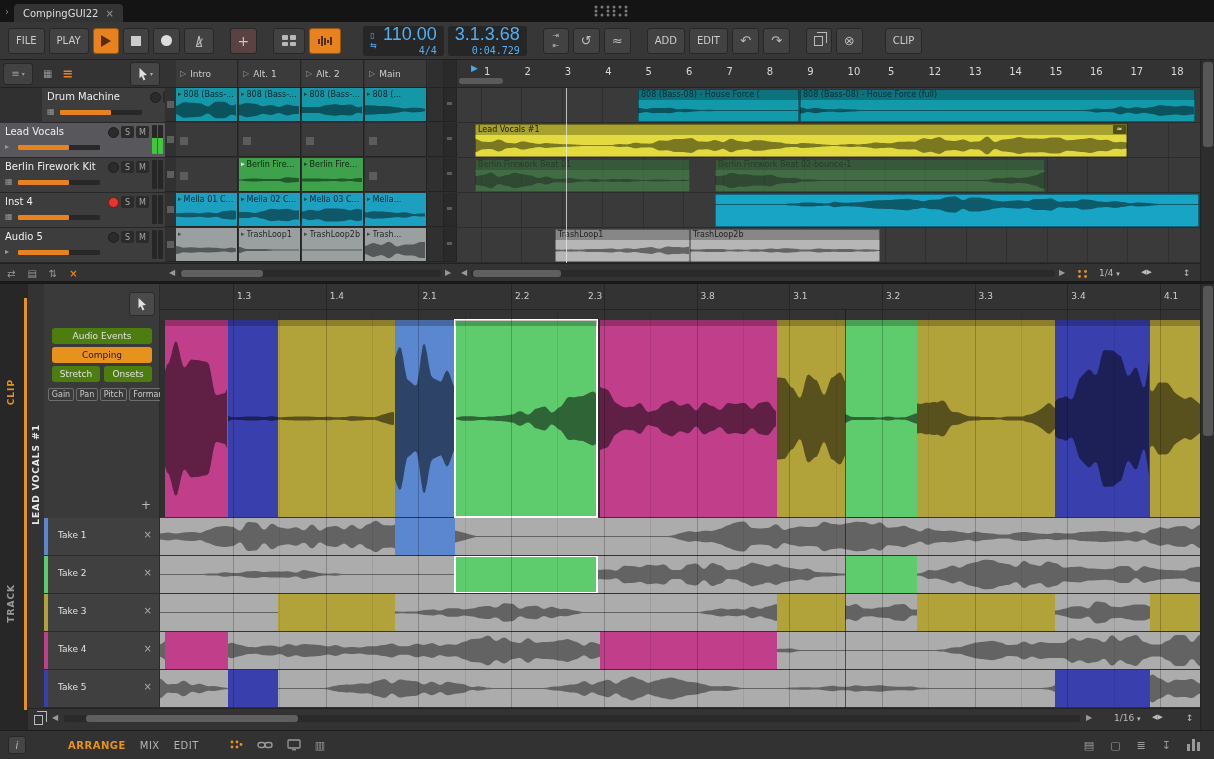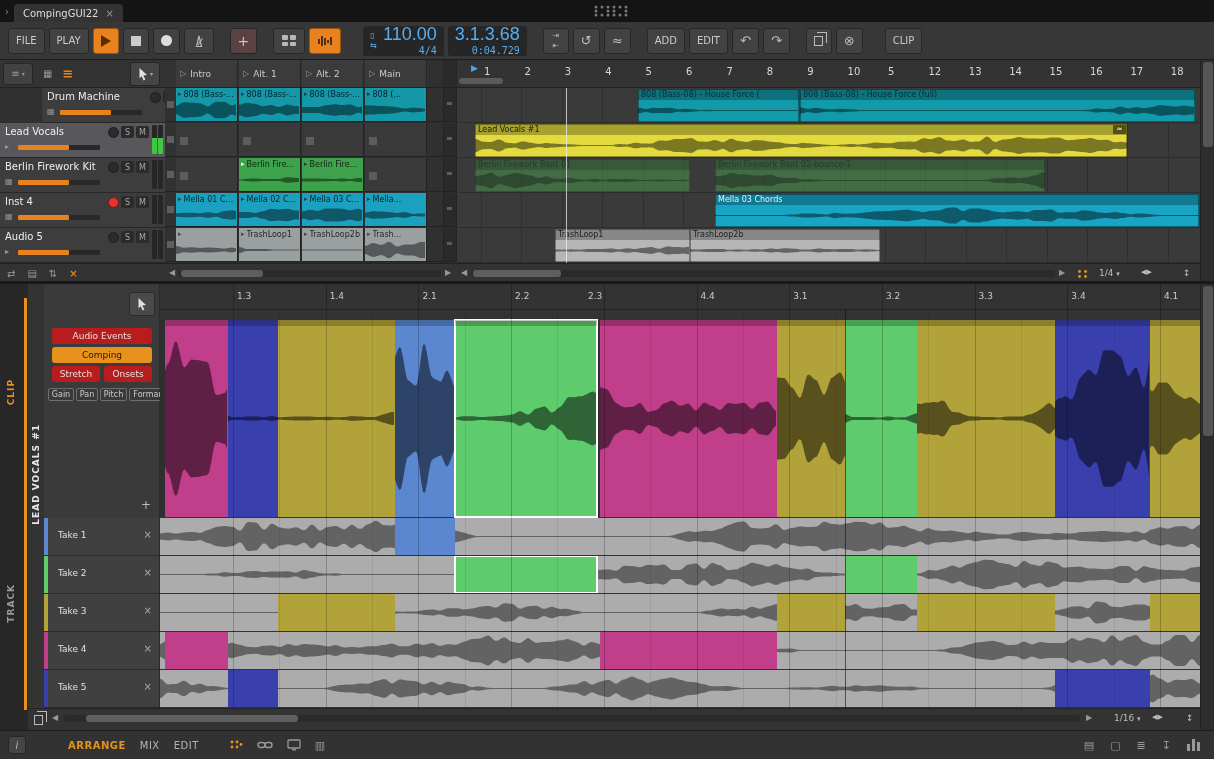--- a/index.html
+++ b/index.html
@@ -84,21 +84,21 @@
 #divider{position:absolute;left:0;top:281px;width:1214px;height:3px;background:#191919}
 
 #ed-rail{position:absolute;left:0;top:284px;width:28px;height:446px;background:#272727}
 #rail-line{position:absolute;left:24px;top:14px;width:3px;height:412px;background:#e8921e}
 .vtext{writing-mode:vertical-rl;transform:rotate(180deg);letter-spacing:1px}
 #rail-clip{position:absolute;left:6px;top:95px;color:#e8921e;font-size:9px;font-weight:bold}
 #rail-track{position:absolute;left:6px;top:300px;color:#9a9a9a;font-size:9px;font-weight:bold}
 #ed-namecol{position:absolute;left:28px;top:284px;width:16px;height:424px;background:#333}
 #ed-clipname{position:absolute;left:3px;top:140px;color:#e8e8e8;font-size:9px;font-weight:bold}
 #ed-panel{position:absolute;left:44px;top:284px;width:116px;height:234px;background:#3a3a3a;border-right:1px solid #2a2a2a}
-.pbtn{position:absolute;left:8px;width:100px;height:16px;background:#b91c1c;border-radius:3px;font-size:9px;color:#e2e2e2;display:flex;align-items:center;justify-content:center}
+.pbtn{position:absolute;left:8px;width:100px;height:16px;background:#4d7c0f;border-radius:3px;font-size:9px;color:#e2e2e2;display:flex;align-items:center;justify-content:center}
 .pbtn.active{background:#e8921e;color:#251a00}
 .pbtn.half{width:48px}
 .mbtn{position:absolute;height:13px;border:1px solid #6e6e6e;border-radius:2px;font-size:8px;color:#ccc;display:flex;align-items:center;justify-content:center;padding:0 2px}
 #panel-plus{position:absolute;right:8px;top:214px;color:#bbb;font-size:12px}
 #panel-tool{position:absolute;right:4px;top:8px;width:26px;height:24px;background:#4a4a4a;border:1px solid #2a2a2a;border-radius:3px;display:flex;align-items:center;justify-content:center}
 #ed-takelabels{position:absolute;left:44px;top:518px;width:116px;height:190px}
 .tklbl{position:absolute;left:0;width:116px;height:37px;background:#404040;border-right:1px solid #2a2a2a}
 .tkstrip{position:absolute;left:0;top:0;bottom:0;width:4px}
 .tkname{position:absolute;left:14px;top:12px;font-size:9px;color:#e0e0e0}
 .tkx{position:absolute;right:7px;top:11px;font-size:10px;color:#aaa}
@@ -614,21 +614,20 @@
           <path d="M0,6.3 L2,6.1 L4,5.6 L6,5.2 L8,5.0 L10,4.6 L12,3.7 L14,2.9 L16,2.5 L18,3.2 L20,4.7 L22,6.2 L24,6.9 L26,6.6 L28,6.0 L30,5.3 L32,5.1 L34,4.7 L36,3.8 L38,2.9 L40,2.7 L42,3.0 L44,3.5 L46,4.0 L48,4.3 L50,4.5 L52,4.9 L54,5.3 L56,5.6 L58,6.1 L60,6.9 L62,7.7 L64,8.0 L66,7.8 L68,7.2 L70,6.6 L72,6.5 L74,6.9 L76,7.7 L78,8.4 L80,8.7 L82,8.7 L84,8.7 L86,8.7 L88,8.7 L90,8.6 L92,8.3 L94,8.1 L96,8.1 L98,8.3 L100,8.7 L102,9.0 L104,9.2 L106,9.3 L108,9.5 L110,9.7 L112,9.8 L114,9.6 L116,9.3 L118,9.0 L120,8.8 L122,9.0 L124,9.3 L126,9.7 L128,9.8 L130,9.7 L132,9.4 L134,9.2 L136,9.0 L138,9.1 L140,9.1 L142,9.2 L144,9.2 L146,9.2 L148,9.1 L150,9.0 L152,9.0 L154,9.1 L156,9.3 L158,9.5 L160,9.6 L162,9.7 L164,9.8 L166,9.9 L168,9.9 L170,9.9 L172,9.9 L174,9.8 L176,9.8 L178,9.7 L180,9.6 L182,9.6 L184,9.5 L186,9.6 L188,9.6 L190,9.7 L192,9.7 L194,9.8 L196,9.9 L198,9.9 L200,9.9 L202,9.9 L204,9.9 L206,9.8 L208,9.8 L210,9.8 L212,9.9 L214,9.9 L214,11.1 L212,11.1 L210,11.2 L208,11.2 L206,11.2 L204,11.1 L202,11.1 L200,11.1 L198,11.1 L196,11.1 L194,11.2 L192,11.3 L190,11.3 L188,11.4 L186,11.4 L184,11.5 L182,11.4 L180,11.4 L178,11.3 L176,11.2 L174,11.2 L172,11.1 L170,11.1 L168,11.1 L166,11.1 L164,11.2 L162,11.3 L160,11.4 L158,11.5 L156,11.7 L154,11.9 L152,12.0 L150,12.0 L148,11.9 L146,11.8 L144,11.8 L142,11.8 L140,11.9 L138,11.9 L136,12.0 L134,11.8 L132,11.6 L130,11.3 L128,11.2 L126,11.3 L124,11.7 L122,12.0 L120,12.2 L118,12.0 L116,11.7 L114,11.4 L112,11.2 L110,11.3 L108,11.5 L106,11.7 L104,11.8 L102,12.0 L100,12.3 L98,12.7 L96,12.9 L94,12.9 L92,12.7 L90,12.4 L88,12.3 L86,12.3 L84,12.3 L82,12.3 L80,12.3 L78,12.6 L76,13.3 L74,14.1 L72,14.5 L70,14.4 L68,13.8 L66,13.2 L64,13.0 L62,13.3 L60,14.1 L58,14.9 L56,15.4 L54,15.7 L52,16.1 L50,16.5 L48,16.7 L46,17.0 L44,17.5 L42,18.0 L40,18.3 L38,18.1 L36,17.2 L34,16.3 L32,15.9 L30,15.7 L28,15.0 L26,14.4 L24,14.1 L22,14.8 L20,16.3 L18,17.8 L16,18.5 L14,18.1 L12,17.3 L10,16.4 L8,16.0 L6,15.8 L4,15.4 L2,14.9 L0,14.7 Z" fill="rgba(0,0,0,0.45)"></path>
         </svg>
       </div>
       <div class="aclip faded" style="left: 258px; top: 71px; width: 330px; background: rgb(74, 161, 79);">
         <div class="hd" style="color: rgb(22, 58, 25);">Berlin Firework Beat 02-bounce-1</div>
         <svg width="330" height="21">
           <path d="M0,6.1 L2,6.0 L4,5.9 L6,5.7 L8,5.6 L10,5.2 L12,4.2 L14,3.2 L16,2.8 L18,3.0 L20,3.6 L22,4.1 L24,4.4 L26,4.4 L28,4.3 L30,4.3 L32,4.4 L34,4.6 L36,5.0 L38,5.3 L40,5.6 L42,5.6 L44,5.5 L46,5.4 L48,5.5 L50,5.4 L52,5.0 L54,4.7 L56,4.7 L58,5.3 L60,6.1 L62,6.9 L64,7.3 L66,7.5 L68,7.7 L70,7.8 L72,8.0 L74,8.0 L76,7.9 L78,7.8 L80,7.9 L82,8.3 L84,8.7 L86,9.2 L88,9.4 L90,9.4 L92,9.2 L94,9.2 L96,9.2 L98,9.4 L100,9.6 L102,9.7 L104,9.8 L106,9.9 L108,9.9 L110,9.9 L112,9.9 L114,9.9 L116,9.9 L118,9.9 L120,9.9 L122,9.9 L124,9.9 L126,9.9 L128,9.9 L130,9.9 L132,9.9 L134,9.9 L136,9.9 L138,9.9 L140,9.9 L142,9.9 L144,9.9 L146,9.9 L148,9.9 L150,9.9 L152,9.9 L154,9.9 L156,9.9 L158,9.9 L160,9.9 L162,9.9 L164,9.9 L166,9.9 L168,9.9 L170,9.9 L172,9.9 L174,9.9 L176,9.9 L178,9.9 L180,9.9 L182,9.9 L184,9.9 L186,9.9 L188,9.9 L190,9.9 L192,9.9 L194,9.9 L196,9.9 L198,9.9 L200,9.9 L202,9.9 L204,9.9 L206,9.9 L208,9.9 L210,9.9 L212,9.9 L214,9.9 L216,9.9 L218,9.9 L220,9.9 L222,9.9 L224,9.9 L226,9.9 L228,9.9 L230,9.9 L232,9.9 L234,9.9 L236,9.9 L238,9.9 L240,9.9 L242,9.9 L244,9.9 L246,9.9 L248,9.9 L250,9.9 L252,9.9 L254,9.9 L256,9.9 L258,9.9 L260,9.9 L262,9.9 L264,9.9 L266,9.9 L268,9.9 L270,9.8 L272,9.7 L274,9.5 L276,9.1 L278,8.6 L280,8.3 L282,8.2 L284,8.2 L286,8.3 L288,8.2 L290,8.0 L292,7.8 L294,7.6 L296,7.4 L298,7.5 L300,7.8 L302,8.1 L304,8.2 L306,8.0 L308,7.7 L310,7.4 L312,7.2 L314,6.9 L316,6.3 L318,5.8 L320,5.4 L322,4.9 L324,3.8 L326,2.8 L328,2.2 L330,2.4 L330,18.6 L328,18.8 L326,18.2 L324,17.2 L322,16.1 L320,15.6 L318,15.2 L316,14.7 L314,14.1 L312,13.8 L310,13.6 L308,13.3 L306,13.0 L304,12.8 L302,12.9 L300,13.2 L298,13.5 L296,13.6 L294,13.4 L292,13.2 L290,13.0 L288,12.8 L286,12.7 L284,12.8 L282,12.8 L280,12.7 L278,12.4 L276,11.9 L274,11.5 L272,11.3 L270,11.2 L268,11.1 L266,11.1 L264,11.1 L262,11.1 L260,11.1 L258,11.1 L256,11.1 L254,11.1 L252,11.1 L250,11.1 L248,11.1 L246,11.1 L244,11.1 L242,11.1 L240,11.1 L238,11.1 L236,11.1 L234,11.1 L232,11.1 L230,11.1 L228,11.1 L226,11.1 L224,11.1 L222,11.1 L220,11.1 L218,11.1 L216,11.1 L214,11.1 L212,11.1 L210,11.1 L208,11.1 L206,11.1 L204,11.1 L202,11.1 L200,11.1 L198,11.1 L196,11.1 L194,11.1 L192,11.1 L190,11.1 L188,11.1 L186,11.1 L184,11.1 L182,11.1 L180,11.1 L178,11.1 L176,11.1 L174,11.1 L172,11.1 L170,11.1 L168,11.1 L166,11.1 L164,11.1 L162,11.1 L160,11.1 L158,11.1 L156,11.1 L154,11.1 L152,11.1 L150,11.1 L148,11.1 L146,11.1 L144,11.1 L142,11.1 L140,11.1 L138,11.1 L136,11.1 L134,11.1 L132,11.1 L130,11.1 L128,11.1 L126,11.1 L124,11.1 L122,11.1 L120,11.1 L118,11.1 L116,11.1 L114,11.1 L112,11.1 L110,11.1 L108,11.1 L106,11.1 L104,11.2 L102,11.3 L100,11.4 L98,11.6 L96,11.8 L94,11.8 L92,11.8 L90,11.6 L88,11.6 L86,11.8 L84,12.3 L82,12.7 L80,13.1 L78,13.2 L76,13.1 L74,13.0 L72,13.0 L70,13.2 L68,13.3 L66,13.5 L64,13.7 L62,14.1 L60,14.9 L58,15.7 L56,16.3 L54,16.3 L52,16.0 L50,15.6 L48,15.5 L46,15.6 L44,15.5 L42,15.4 L40,15.4 L38,15.7 L36,16.0 L34,16.4 L32,16.6 L30,16.7 L28,16.7 L26,16.6 L24,16.6 L22,16.9 L20,17.4 L18,18.0 L16,18.2 L14,17.8 L12,16.8 L10,15.8 L8,15.4 L6,15.3 L4,15.1 L2,15.0 L0,14.9 Z" fill="rgba(0,0,0,0.45)"></path>
         </svg>
       </div>
       <div class="aclip" style="left: 258px; top: 106px; width: 484px; background: rgb(24, 164, 196);">
-        <div class="hd" style="color: rgb(223, 244, 250);">Mella 03 Chords</div>
         <svg width="484" height="21">
           <path d="M0,9.9 L2,9.9 L4,9.9 L6,9.9 L8,9.9 L10,9.9 L12,9.9 L14,9.9 L16,9.9 L18,9.9 L20,9.9 L22,9.9 L24,9.9 L26,9.9 L28,9.9 L30,9.9 L32,9.9 L34,9.9 L36,9.9 L38,9.9 L40,9.9 L42,9.9 L44,9.9 L46,9.9 L48,9.9 L50,9.9 L52,9.9 L54,9.9 L56,9.9 L58,9.9 L60,9.9 L62,9.9 L64,9.9 L66,9.9 L68,9.9 L70,9.9 L72,9.7 L74,9.6 L76,9.5 L78,9.4 L80,9.4 L82,9.2 L84,9.0 L86,8.8 L88,8.6 L90,8.6 L92,8.5 L94,8.5 L96,8.4 L98,8.5 L100,8.7 L102,9.0 L104,9.1 L106,9.1 L108,9.3 L110,9.4 L112,9.5 L114,9.2 L116,8.7 L118,8.1 L120,7.8 L122,8.0 L124,8.3 L126,8.6 L128,8.8 L130,8.7 L132,8.7 L134,8.7 L136,8.6 L138,8.5 L140,8.4 L142,8.3 L144,8.2 L146,8.1 L148,7.8 L150,7.5 L152,7.3 L154,7.1 L156,6.9 L158,6.6 L160,6.4 L162,6.3 L164,6.3 L166,6.2 L168,6.2 L170,6.1 L172,6.0 L174,6.0 L176,5.9 L178,5.7 L180,5.6 L182,5.4 L184,5.2 L186,5.1 L188,4.9 L190,4.8 L192,4.7 L194,4.8 L196,5.2 L198,5.7 L200,5.9 L202,6.1 L204,6.5 L206,7.0 L208,7.3 L210,7.0 L212,6.5 L214,6.1 L216,5.8 L218,5.7 L220,5.7 L222,5.6 L224,5.6 L226,5.1 L228,4.3 L230,3.4 L232,3.0 L234,2.8 L236,2.6 L238,2.4 L240,2.3 L242,2.9 L244,4.2 L246,5.6 L248,6.2 L250,5.7 L252,4.8 L254,3.8 L256,3.4 L258,3.5 L260,3.5 L262,3.6 L264,3.6 L266,3.8 L268,4.2 L270,4.6 L272,4.8 L274,5.1 L276,5.7 L278,6.3 L280,6.5 L282,6.7 L284,7.0 L286,7.2 L288,7.4 L290,7.3 L292,7.1 L294,6.9 L296,6.8 L298,6.7 L300,6.5 L302,6.3 L304,6.2 L306,6.4 L308,6.8 L310,7.1 L312,7.3 L314,6.9 L316,6.1 L318,5.3 L320,4.9 L322,5.0 L324,5.0 L326,5.1 L328,5.1 L330,5.0 L332,4.7 L334,4.4 L336,4.3 L338,4.9 L340,6.1 L342,7.2 L344,7.7 L346,7.7 L348,7.4 L350,7.2 L352,7.1 L354,7.2 L356,7.2 L358,7.3 L360,7.3 L362,7.0 L364,6.3 L366,5.6 L368,5.3 L370,5.4 L372,5.6 L374,5.8 L376,5.9 L378,6.2 L380,6.7 L382,7.2 L384,7.5 L386,7.6 L388,7.7 L390,7.9 L392,8.0 L394,7.8 L396,7.5 L398,7.2 L400,7.1 L402,7.3 L404,7.6 L406,7.9 L408,8.0 L410,8.3 L412,8.7 L414,9.1 L416,9.3 L418,9.1 L420,8.8 L422,8.6 L424,8.5 L426,8.6 L428,8.7 L430,8.8 L432,8.9 L434,9.1 L436,9.3 L438,9.5 L440,9.7 L442,9.8 L444,9.9 L446,9.9 L448,9.9 L450,9.9 L452,9.9 L454,9.9 L456,9.9 L458,9.9 L460,9.9 L462,9.9 L464,9.9 L466,9.9 L468,9.9 L470,9.9 L472,9.9 L474,9.9 L476,9.9 L478,9.9 L480,9.9 L482,9.9 L484,9.9 L484,11.1 L482,11.1 L480,11.1 L478,11.1 L476,11.1 L474,11.1 L472,11.1 L470,11.1 L468,11.1 L466,11.1 L464,11.1 L462,11.1 L460,11.1 L458,11.1 L456,11.1 L454,11.1 L452,11.1 L450,11.1 L448,11.1 L446,11.1 L444,11.1 L442,11.2 L440,11.3 L438,11.5 L436,11.7 L434,11.9 L432,12.1 L430,12.2 L428,12.3 L426,12.4 L424,12.5 L422,12.4 L420,12.2 L418,11.9 L416,11.7 L414,11.9 L412,12.3 L410,12.7 L408,13.0 L406,13.1 L404,13.4 L402,13.7 L400,13.9 L398,13.8 L396,13.5 L394,13.2 L392,13.0 L390,13.1 L388,13.3 L386,13.4 L384,13.5 L382,13.8 L380,14.3 L378,14.8 L376,15.1 L374,15.2 L372,15.4 L370,15.6 L368,15.7 L366,15.4 L364,14.7 L362,14.0 L360,13.7 L358,13.7 L356,13.8 L354,13.8 L352,13.9 L350,13.8 L348,13.6 L346,13.3 L344,13.3 L342,13.8 L340,14.9 L338,16.1 L336,16.7 L334,16.6 L332,16.3 L330,16.0 L328,15.9 L326,15.9 L324,16.0 L322,16.0 L320,16.1 L318,15.7 L316,14.9 L314,14.1 L312,13.7 L310,13.9 L308,14.2 L306,14.6 L304,14.8 L302,14.7 L300,14.5 L298,14.3 L296,14.2 L294,14.1 L292,13.9 L290,13.7 L288,13.6 L286,13.8 L284,14.0 L282,14.3 L280,14.5 L278,14.7 L276,15.3 L274,15.9 L272,16.2 L270,16.4 L268,16.8 L266,17.2 L264,17.4 L262,17.4 L260,17.5 L258,17.5 L256,17.6 L254,17.2 L252,16.2 L250,15.3 L248,14.8 L246,15.4 L244,16.8 L242,18.1 L240,18.7 L238,18.6 L236,18.4 L234,18.2 L232,18.0 L230,17.6 L228,16.7 L226,15.9 L224,15.4 L222,15.4 L220,15.3 L218,15.3 L216,15.2 L214,14.9 L212,14.5 L210,14.0 L208,13.7 L206,14.0 L204,14.5 L202,14.9 L200,15.1 L198,15.3 L196,15.8 L194,16.2 L192,16.3 L190,16.2 L188,16.1 L186,15.9 L184,15.8 L182,15.6 L180,15.4 L178,15.3 L176,15.1 L174,15.0 L172,15.0 L170,14.9 L168,14.8 L166,14.8 L164,14.7 L162,14.7 L160,14.6 L158,14.4 L156,14.1 L154,13.9 L152,13.7 L150,13.5 L148,13.2 L146,12.9 L144,12.8 L142,12.7 L140,12.6 L138,12.5 L136,12.4 L134,12.3 L132,12.3 L130,12.3 L128,12.2 L126,12.4 L124,12.7 L122,13.0 L120,13.2 L118,12.9 L116,12.3 L114,11.8 L112,11.5 L110,11.6 L108,11.7 L106,11.9 L104,11.9 L102,12.0 L100,12.3 L98,12.5 L96,12.6 L94,12.5 L92,12.5 L90,12.4 L88,12.4 L86,12.2 L84,12.0 L82,11.8 L80,11.6 L78,11.6 L76,11.5 L74,11.4 L72,11.3 L70,11.1 L68,11.1 L66,11.1 L64,11.1 L62,11.1 L60,11.1 L58,11.1 L56,11.1 L54,11.1 L52,11.1 L50,11.1 L48,11.1 L46,11.1 L44,11.1 L42,11.1 L40,11.1 L38,11.1 L36,11.1 L34,11.1 L32,11.1 L30,11.1 L28,11.1 L26,11.1 L24,11.1 L22,11.1 L20,11.1 L18,11.1 L16,11.1 L14,11.1 L12,11.1 L10,11.1 L8,11.1 L6,11.1 L4,11.1 L2,11.1 L0,11.1 Z" fill="rgba(0,0,0,0.45)"></path>
         </svg>
       </div>
       <div class="aclip" style="left: 98px; top: 141px; width: 135px; background: rgb(182, 182, 182);">
         <div class="hd" style="color: rgb(34, 34, 34);">TrashLoop1</div>
         <svg width="135" height="21">
           <path d="M0,9.6 L2,9.6 L4,9.6 L6,9.7 L8,9.7 L10,9.6 L12,9.5 L14,9.4 L16,9.3 L18,9.4 L20,9.5 L22,9.6 L24,9.7 L26,9.6 L28,9.4 L30,9.2 L32,9.1 L34,9.1 L36,9.1 L38,9.1 L40,9.1 L42,9.1 L44,9.0 L46,8.9 L48,8.9 L50,8.8 L52,8.7 L54,8.5 L56,8.4 L58,8.6 L60,8.9 L62,9.2 L64,9.3 L66,9.2 L68,8.8 L70,8.5 L72,8.3 L74,8.4 L76,8.6 L78,8.9 L80,9.0 L82,8.8 L84,8.5 L86,8.1 L88,7.9 L90,7.8 L92,7.5 L94,7.3 L96,7.1 L98,7.3 L100,7.9 L102,8.5 L104,8.7 L106,8.4 L108,7.7 L110,6.9 L112,6.6 L114,6.6 L116,6.7 L118,6.9 L120,6.9 L122,7.0 L124,7.1 L126,7.3 L128,7.4 L130,7.3 L132,7.1 L134,6.8 L134,14.2 L132,13.9 L130,13.7 L128,13.6 L126,13.7 L124,13.9 L122,14.0 L120,14.1 L118,14.1 L116,14.3 L114,14.4 L112,14.4 L110,14.1 L108,13.3 L106,12.6 L104,12.3 L102,12.5 L100,13.1 L98,13.7 L96,13.9 L94,13.7 L92,13.5 L90,13.2 L88,13.1 L86,12.9 L84,12.5 L82,12.2 L80,12.0 L78,12.1 L76,12.4 L74,12.6 L72,12.7 L70,12.5 L68,12.2 L66,11.8 L64,11.7 L62,11.8 L60,12.1 L58,12.4 L56,12.6 L54,12.5 L52,12.3 L50,12.2 L48,12.1 L46,12.1 L44,12.0 L42,11.9 L40,11.9 L38,11.9 L36,11.9 L34,11.9 L32,11.9 L30,11.8 L28,11.6 L26,11.4 L24,11.3 L22,11.4 L20,11.5 L18,11.6 L16,11.7 L14,11.6 L12,11.5 L10,11.4 L8,11.3 L6,11.3 L4,11.4 L2,11.4 L0,11.4 Z" fill="rgba(0,0,0,0.45)"></path>
         </svg>
       </div>
@@ -732,21 +731,21 @@
       <div class="erlab" style="left: 77px;">1.3</div>
       <div style="position: absolute; left: 165.7px; top: 0px; width: 1px; height: 26px; background: rgb(37, 37, 37);"></div>
       <div class="erlab" style="left: 169.7px;">1.4</div>
       <div style="position: absolute; left: 258.4px; top: 0px; width: 1px; height: 26px; background: rgb(37, 37, 37);"></div>
       <div class="erlab" style="left: 262.4px;">2.1</div>
       <div style="position: absolute; left: 351.1px; top: 0px; width: 1px; height: 26px; background: rgb(37, 37, 37);"></div>
       <div class="erlab" style="left: 355.1px;">2.2</div>
       <div style="position: absolute; left: 443.8px; top: 0px; width: 1px; height: 26px; background: rgb(37, 37, 37);"></div>
       <div class="erlab" style="left: 428px;">2.3</div>
       <div style="position: absolute; left: 536.5px; top: 0px; width: 1px; height: 26px; background: rgb(37, 37, 37);"></div>
-      <div class="erlab" style="left: 540.5px;">4.4</div>
+      <div class="erlab" style="left: 540.5px;">3.8</div>
       <div style="position: absolute; left: 629.2px; top: 0px; width: 1px; height: 26px; background: rgb(37, 37, 37);"></div>
       <div class="erlab" style="left: 633.2px;">3.1</div>
       <div style="position: absolute; left: 721.9px; top: 0px; width: 1px; height: 26px; background: rgb(37, 37, 37);"></div>
       <div class="erlab" style="left: 725.9px;">3.2</div>
       <div style="position: absolute; left: 814.6px; top: 0px; width: 1px; height: 26px; background: rgb(37, 37, 37);"></div>
       <div class="erlab" style="left: 818.6px;">3.3</div>
       <div style="position: absolute; left: 907.3px; top: 0px; width: 1px; height: 26px; background: rgb(37, 37, 37);"></div>
       <div class="erlab" style="left: 911.3px;">3.4</div>
       <div style="position: absolute; left: 1000px; top: 0px; width: 1px; height: 26px; background: rgb(37, 37, 37);"></div>
       <div class="erlab" style="left: 1004px;">4.1</div>

